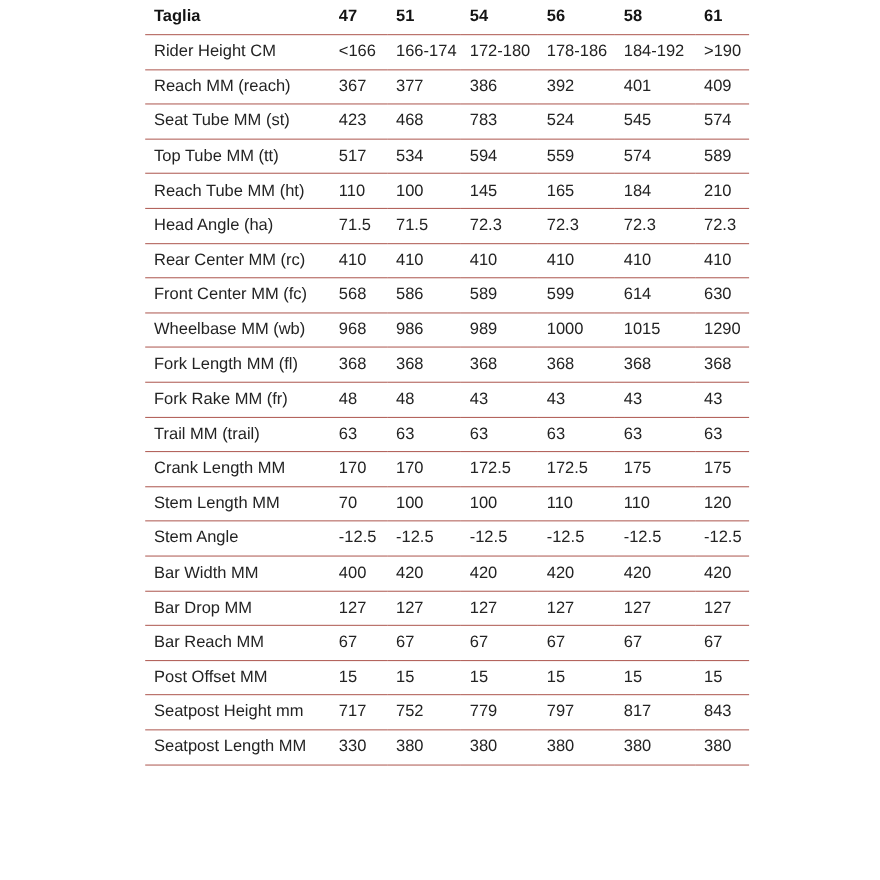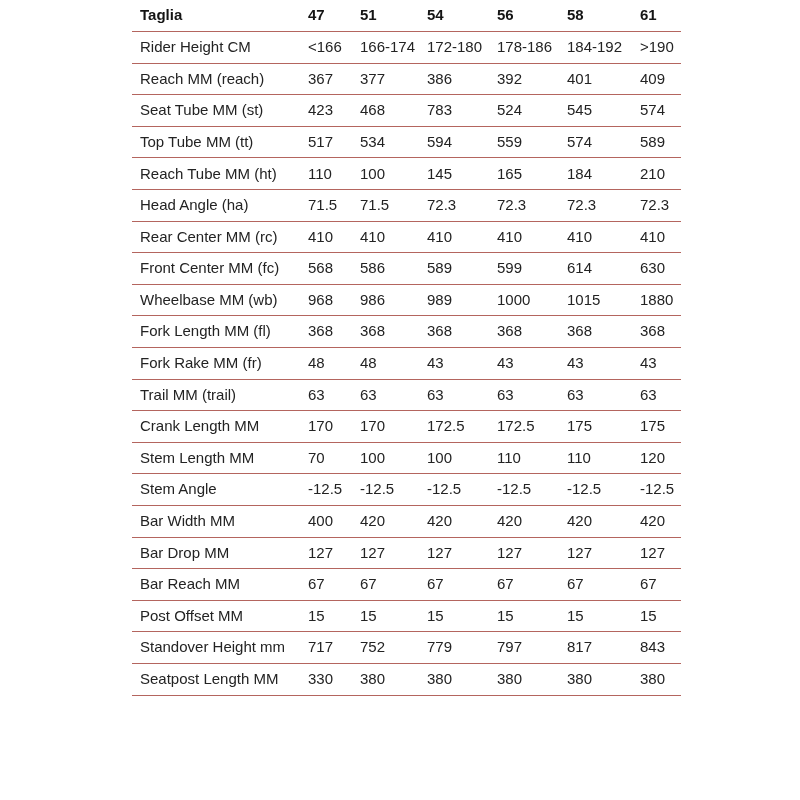--- a/index.html
+++ b/index.html
@@ -151,21 +151,21 @@
           <td>614</td>
           <td>630</td>
         </tr>
         <tr>
           <td>Wheelbase MM (wb)</td>
           <td>968</td>
           <td>986</td>
           <td>989</td>
           <td>1000</td>
           <td>1015</td>
-          <td>1880</td>
+          <td>1290</td>
         </tr>
         <tr>
           <td>Fork Length MM (fl)</td>
           <td>368</td>
           <td>368</td>
           <td>368</td>
           <td>368</td>
           <td>368</td>
           <td>368</td>
         </tr>
@@ -244,21 +244,21 @@
         <tr>
           <td>Post Offset MM</td>
           <td>15</td>
           <td>15</td>
           <td>15</td>
           <td>15</td>
           <td>15</td>
           <td>15</td>
         </tr>
         <tr>
-          <td>Standover Height mm</td>
+          <td>Seatpost Height mm</td>
           <td>717</td>
           <td>752</td>
           <td>779</td>
           <td>797</td>
           <td>817</td>
           <td>843</td>
         </tr>
         <tr>
           <td>Seatpost Length MM</td>
           <td>330</td>

